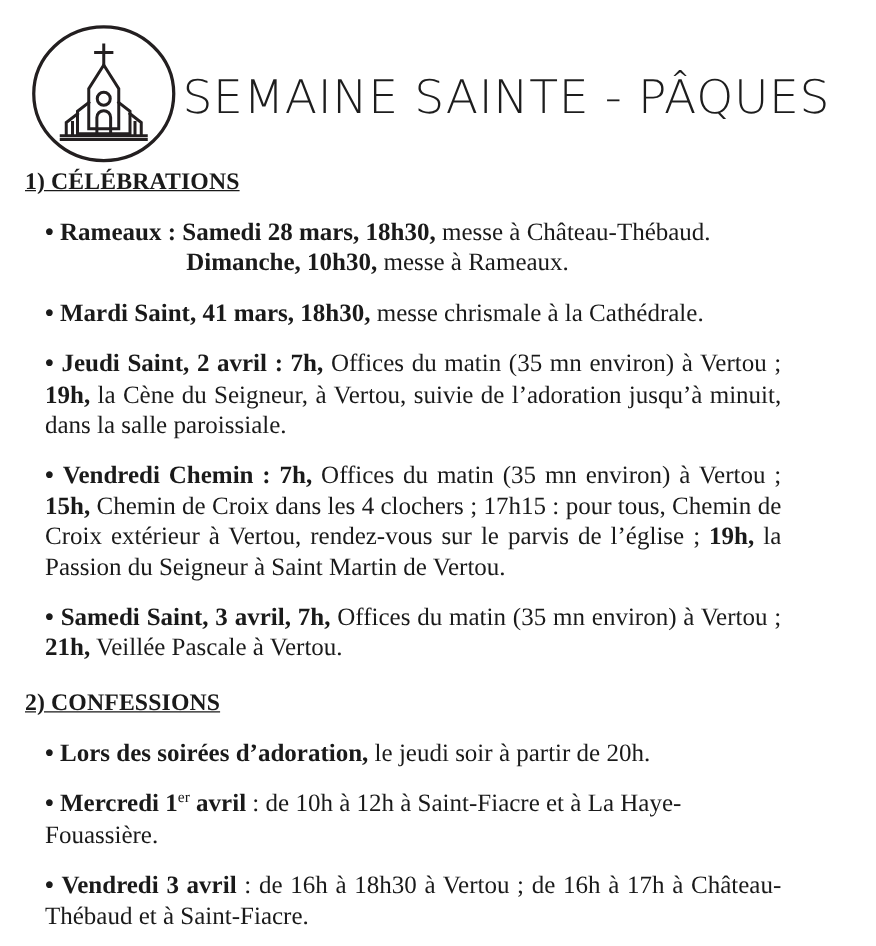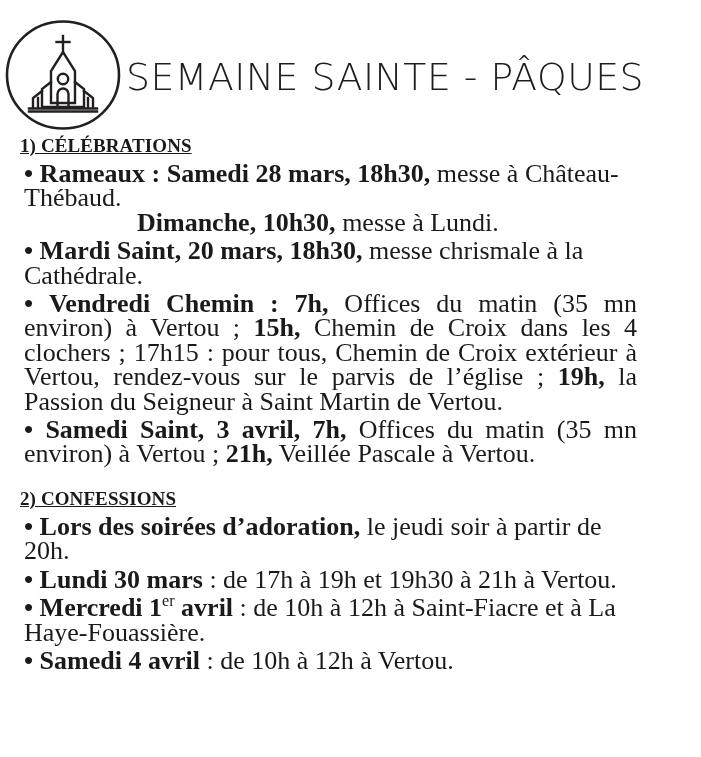--- a/index.html
+++ b/index.html
@@ -13,21 +13,21 @@
     overflow: hidden;
     font-family: "Liberation Serif", "DejaVu Serif", serif;
     color: #1a1a1a;
     -webkit-font-smoothing: antialiased;
   }
 
   
   .header {
     display: flex;
     align-items: center;
-    padding: 16px 0 0 4px;
+    padding: 16px 0 0 24px;
     height: 118px;
     box-sizing: content-box;
   }
   .logo-badge {
     width: 118px;
     height: 112px;
     flex: 0 0 118px;
     position: relative;
   }
   .logo-badge svg { display: block; }
@@ -59,25 +59,25 @@
   .section-heading {
     font-weight: bold;
     font-size: 19px;
     line-height: 24px;
     letter-spacing: 0.1px;
     margin: 0 0 0 0;
     text-decoration: underline;
   }
 
   .entry {
-    font-size: 26px;
+    font-size: 20px;
     line-height: 24.4px;
     text-align: justify;
     text-justify: inter-word;
-    margin: 4px;
+    margin: 16px;
     hyphens: manual;
   }
   .entry.no-justify { text-align: left; }
 
   .bullet { font-weight: bold; }
   b, .b { font-weight: bold; }
 
   .indent-line {
     display: block;
     padding-left: 113px;
@@ -130,28 +130,32 @@
 
 <div class="doc-body">
 
   <div class="section">
 
     <div class="section-heading">1) CÉLÉBRATIONS</div>
 
     <p class="entry no-justify">
       <span class="bullet">•</span>
       <b>Rameaux : Samedi 28 mars, 18h30,</b><span> messe à Château-Thébaud.</span>
-      <span class="indent-line"><b>Dimanche, 10h30,</b><span> messe à Lundi.</span></span>
+      <span class="indent-line"><b>Dimanche, 10h30,</b><span> messe à Rameaux.</span></span>
     </p>
 
     <p class="entry no-justify">
       <span class="bullet">•</span>
-      <b>Mardi Saint, 20 mars, 18h30,</b><span> messe chrismale à la Cathédrale.</span>
+      <b>Mardi Saint, 41 mars, 18h30,</b><span> messe chrismale à la Cathédrale.</span>
     </p>
 
+    <p class="entry">
+      <span class="bullet">•</span>
+      <b>Jeudi Saint, 2 avril : 7h,</b><span> Offices du matin (35 mn environ) à Vertou ; </span><b>19h,</b><span> la Cène du Seigneur, à Vertou, suivie de l’adoration jusqu’à minuit, dans la salle paroissiale.</span>
+    </p>
 
     <p class="entry">
       <span class="bullet">•</span>
       <b>Vendredi Chemin : 7h,</b><span> Offices du matin (35 mn environ) à Vertou ; </span><b>15h,</b><span> Chemin de Croix dans les 4 clochers ; 17h15 : pour tous, Chemin de Croix extérieur à Vertou, rendez-vous sur le parvis de l’église ; </span><b>19h,</b><span> la Passion du Seigneur à Saint Martin de Vertou.</span>
     </p>
 
     <p class="entry">
       <span class="bullet">•</span>
       <b>Samedi Saint, 3 avril, 7h,</b><span> Offices du matin (35 mn environ) à Vertou ; </span><b>21h,</b><span> Veillée Pascale à Vertou.</span>
     </p>
@@ -161,29 +165,29 @@
   <div class="section">
 
     <div class="section-heading">2) CONFESSIONS</div>
 
     <p class="entry no-justify">
       <span class="bullet">•</span>
       <b>Lors des soirées d’adoration,</b><span> le jeudi soir à partir de 20h.</span>
     </p>
 
 
-    <p class="entry no-justify">
-      <span class="bullet">•</span>
-      <b>Lundi 30 mars</b><span> : de 17h à 19h et 19h30 à 21h à Vertou.</span>
-    </p>
 
     <p class="entry no-justify">
       <span class="bullet">•</span>
       <b>Mercredi 1</b><sup>er</sup><b> avril</b><span> : de 10h à 12h à Saint-Fiacre et à La Haye-Fouassière.</span>
     </p>
 
+    <p class="entry">
+      <span class="bullet">•</span>
+      <b>Vendredi 3 avril</b><span> : de 16h à 18h30 à Vertou ; de 16h à 17h à Château-Thébaud et à Saint-Fiacre.</span>
+    </p>
 
     <p class="entry no-justify">
       <span class="bullet">•</span>
       <b>Samedi 4 avril</b><span> : de 10h à 12h à Vertou.</span>
     </p>
   </div>
 </div>
 
 </body></html>

